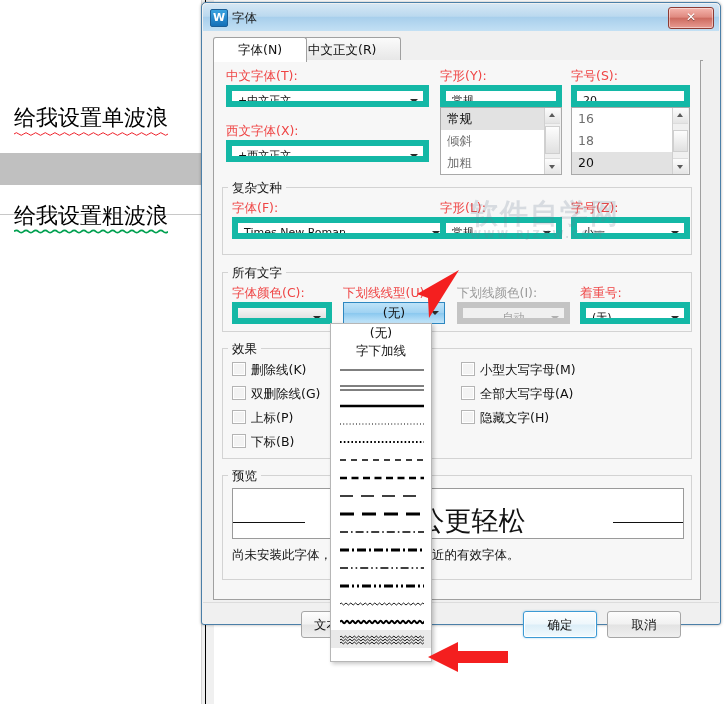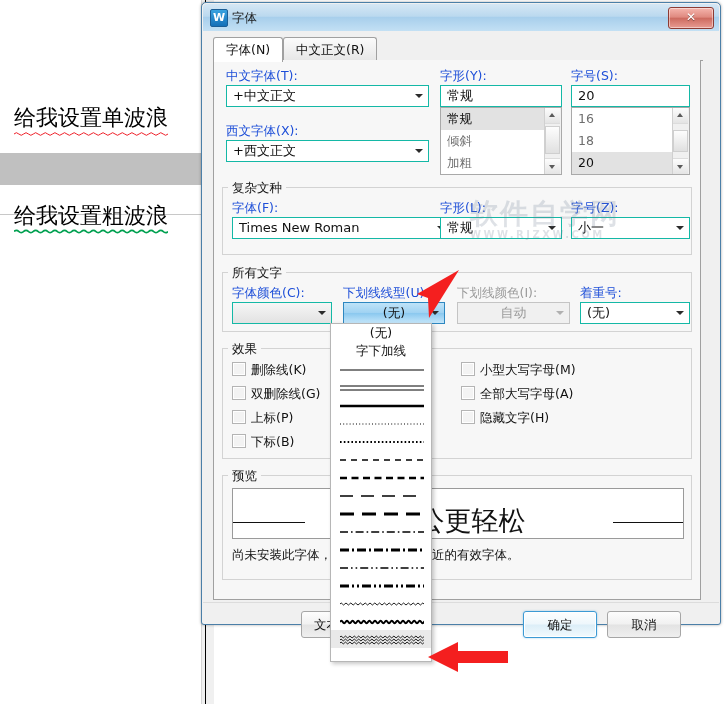--- a/index.html
+++ b/index.html
@@ -58,38 +58,38 @@
     text-shadow:0 1px 0 rgba(0,0,0,.4);
     cursor:pointer;
   }
   .dlg-body{
     position:absolute;left:1px;top:28px;right:1px;bottom:1px;
     background:#f0f0f0;border-radius:0 0 3px 3px;
   }
   
   .tabstrip{position:absolute;left:10px;top:6px;width:490px;height:24px;}
   .tab{
-    position:absolute;top:0;height:23px;line-height:23px;padding:0 12px;
+    position:absolute;top:0;height:23px;line-height:23px;padding:0 24px;
     border:1px solid #a0a0a0;border-bottom:none;font-size:12.5px;
     background:linear-gradient(to bottom,#fbfbfb,#e6e6e6);
     border-radius:3px 3px 0 0;cursor:pointer;color:#111;
   }
   .tab.active{background:#ffffff;z-index:3;height:24px;line-height:24px;}
   .tab-underline{position:absolute;left:0;top:23px;width:490px;height:1px;background:#a0a0a0;}
   .panel{
     position:absolute;left:10px;top:29px;width:488px;height:540px;
     background:#f7f7f7;border:1px solid #a0a0a0;border-top:none;
     box-sizing:border-box;
   }
   
-  .lbl{position:absolute;font-size:12.5px;color:#1d4ed8;white-space:nowrap;}
+  .lbl{position:absolute;font-size:12.5px;color:#ef4444;white-space:nowrap;}
   .lbl.dim{color:#9a9a9a;}
   .combo{
-    position:absolute;height:22px;background:#fff;border:1px solid #14b8a6;
-    box-sizing:border-box;font-size:13px;line-height:20px;
+    position:absolute;height:22px;background:#fff;border:6px solid #14b8a6;
+    box-sizing:border-box;font-size:11px;line-height:20px;
     padding-left:6px;color:#111;cursor:pointer;white-space:nowrap;overflow:hidden;
   }
   .combo .arw{
     position:absolute;right:0;top:0;width:17px;height:20px;
     background:#fff;border-left:0px;
   }
   .arw:after{
     content:"";position:absolute;left:4px;top:8px;
     border-left:4px solid transparent;border-right:4px solid transparent;
     border-top:4px solid #2b2b2b;

